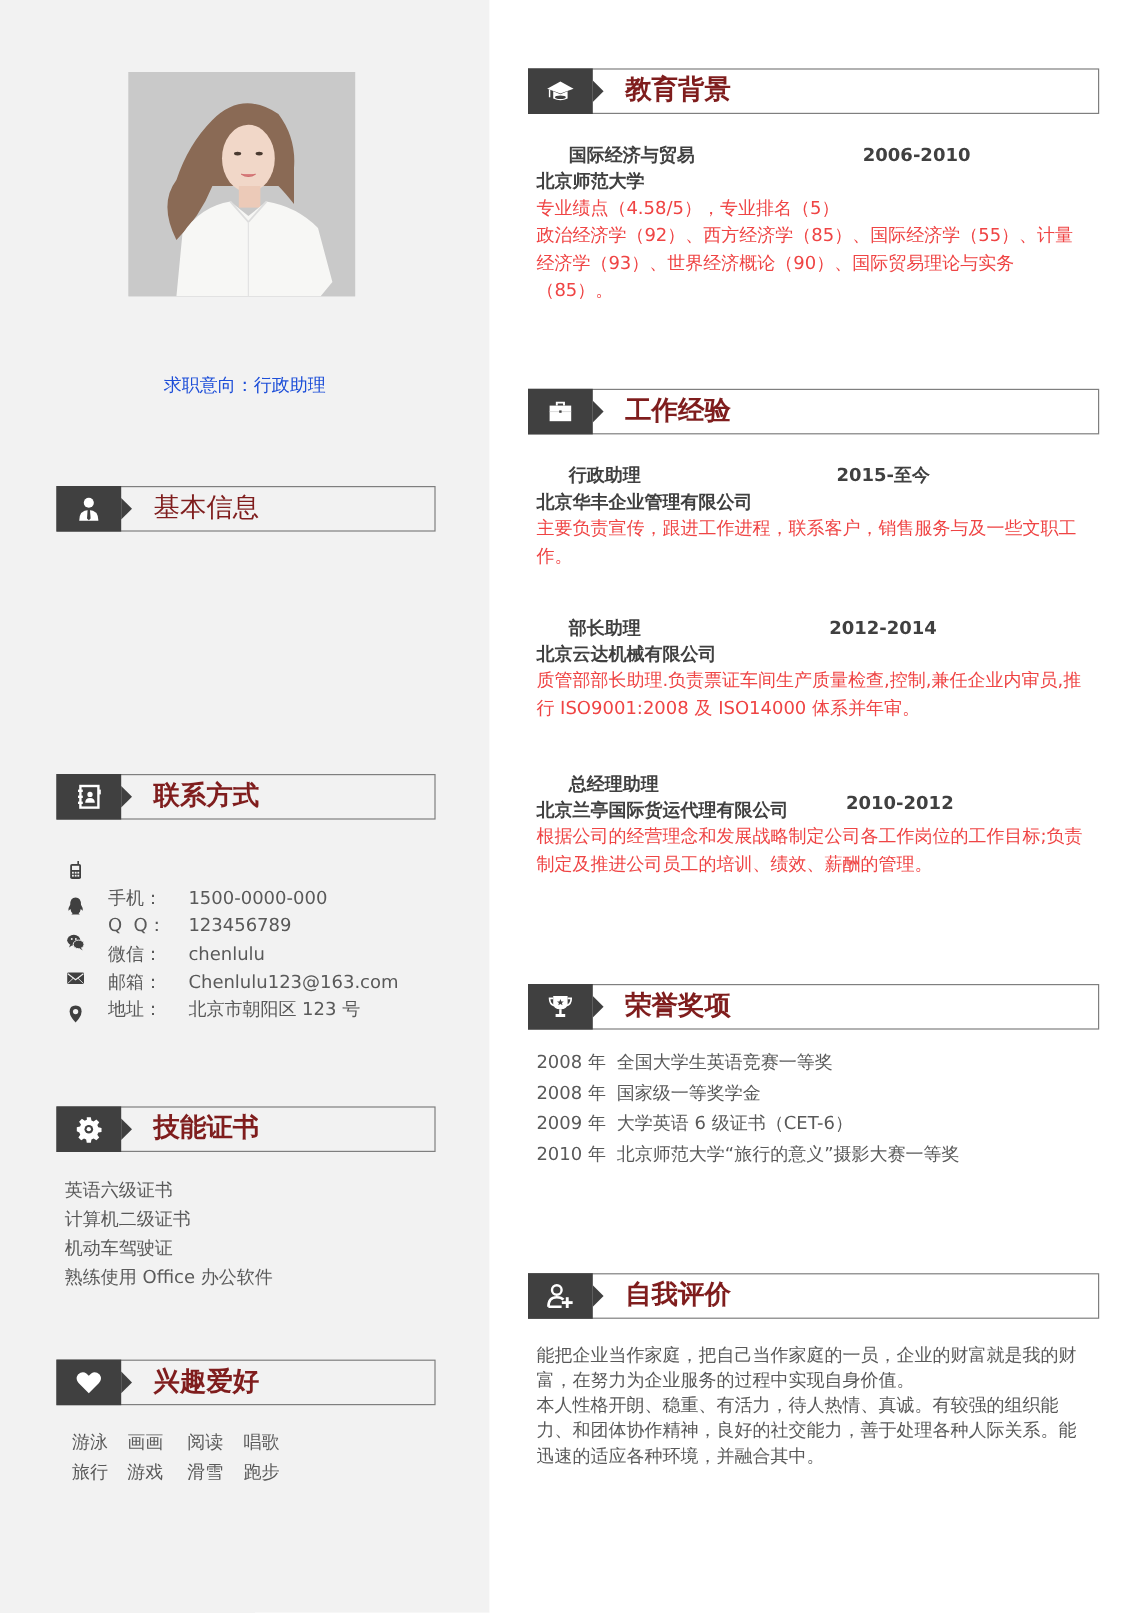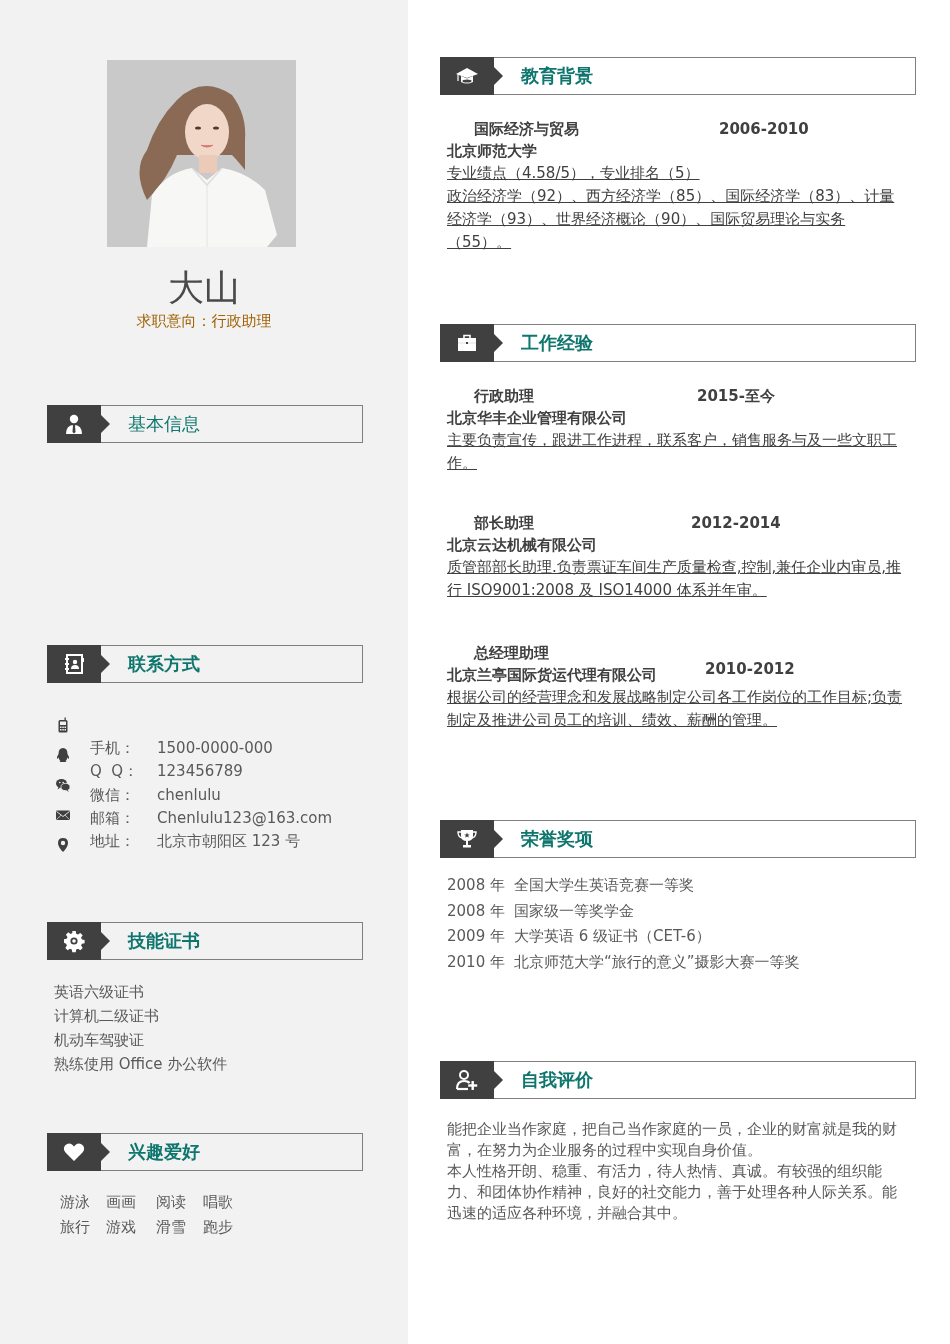--- a/index.html
+++ b/index.html
@@ -7,28 +7,28 @@
   body { font-family: "DejaVu Sans", "Liberation Sans", sans-serif; color: #595959; position: relative; }
 
   .sidebar { position: absolute; left: 0; top: 0; width: 408px; height: 1344px; background: #f2f2f2; }
   .main { position: absolute; left: 408px; top: 0; width: 542px; height: 1344px; background: #ffffff; }
 
   
   .photo { position: absolute; left: 107px; top: 60px; width: 189px; height: 187px; background: #c9c9c9; overflow: hidden; }
   .photo svg { width: 100%; height: 100%; display: block; }
 
   .name { position: absolute; left: 0; width: 408px; top: 266px; text-align: center; font-size: 36px; color: #4a4a4a; line-height: 44px; }
-  .intent { position: absolute; left: 0; width: 408px; top: 311px; text-align: center; font-size: 15px; color: #a16207; line-height: 20px; }
+  .intent { position: absolute; left: 0; width: 408px; top: 311px; text-align: center; font-size: 15px; color: #1d4ed8; line-height: 20px; }
 
   
   .sec-head { position: absolute; height: 38px; border: 1.5px solid #7f7f7f; background: transparent; }
   .sec-head .icon-box { position: absolute; left: -1.5px; top: -1.5px; width: 54px; height: 38px; background: #404040; display: flex; align-items: center; justify-content: center; }
   .sec-head .icon-box::after { content: ""; position: absolute; right: -9px; top: 10px; border-left: 9px solid #404040; border-top: 9px solid transparent; border-bottom: 9px solid transparent; }
   .sec-head .icon-box svg { width: 24px; height: 24px; }
-  .sec-head .title { position: absolute; left: 80px; top: 0; line-height: 35px; font-size: 18px; font-weight: bold; color: #0f766e; }
+  .sec-head .title { position: absolute; left: 80px; top: 0; line-height: 35px; font-size: 22px; font-weight: bold; color: #7f1d1d; }
   .sec-head .title.light { font-weight: normal; }
 
   
   .info-list { position: absolute; left: 54px; font-size: 15px; color: #595959; }
   .info-row { height: 27px; line-height: 27px; white-space: nowrap; }
   .info-row .k { display: inline-block; }
 
   .contact-icons { position: absolute; left: 54px; top: 713px; width: 18px; }
   .contact-icons .ci { height: 24px; margin-bottom: 6px; display: flex; align-items: center; justify-content: center; }
   .contact-icons svg { width: 16px; height: 16px; }
@@ -46,21 +46,21 @@
   .hobby-row span { display: inline-block; }
   .hobby-row span:nth-child(1) { width: 46px; }
   .hobby-row span:nth-child(2) { width: 50px; }
   .hobby-row span:nth-child(3) { width: 47px; }
 
   
   .block { position: absolute; left: 447px; width: 460px; font-size: 15px; color: #595959; }
   .block .head-line { height: 21px; line-height: 21px; font-weight: bold; color: #404040; position: relative; white-space: nowrap; padding-left: 27px; }
   .block .head-line .period { position: absolute; top: 0; font-weight: bold; color: #404040; }
   .block .org { height: 22px; line-height: 22px; font-weight: bold; color: #404040; }
-  .block .desc { line-height: 23px; color: #404040; text-decoration: underline; }
+  .block .desc { line-height: 23px; color: #ef4444; }
 
   .awards { position: absolute; left: 447px; top: 873px; font-size: 15px; color: #595959; }
   .awards .aw { height: 25.5px; line-height: 25.5px; white-space: nowrap; }
   .awards .aw .yr { display: inline-block; width: 67px; }
 
   .self-eval { position: absolute; left: 447px; top: 1119px; width: 460px; font-size: 15px; color: #595959; line-height: 21px; }
 </style>
 </head>
 <body>
 
@@ -79,21 +79,20 @@
       <path d="M40 187 L45 135 Q60 112 85 108 L100 120 L115 108 Q140 112 158 130 L170 175 L160 187 Z" fill="#f7f7f5"></path>
       <path d="M85 108 L100 125 L115 108" fill="none" stroke="#ddd" stroke-width="1.5"></path>
       <line x1="100" y1="125" x2="100" y2="187" stroke="#e3e3e3" stroke-width="1"></line>
 
       <ellipse cx="91" cy="68" rx="3" ry="1.6" fill="#4a3a30"></ellipse>
       <ellipse cx="109" cy="68" rx="3" ry="1.6" fill="#4a3a30"></ellipse>
       <path d="M94 85 Q100 89 106 85" fill="#d98080" stroke="#d07070" stroke-width="1"></path>
     </svg>
   </div>
 
-  <div class="name">大山</div>
   <div class="intent"><span>求职意向：</span><span>行政助理</span></div>
 
   <div class="sec-head" style="left:47px; top:405px; width:316px;">
     <div class="icon-box">
       <svg viewBox="0 0 24 24">
         <circle cx="12" cy="7" r="4.2" fill="#fff"></circle>
         <path d="M4 22 Q4 13 12 13 Q20 13 20 22 Z" fill="#fff"></path>
         <path d="M11 13 L13 13 L13.5 20 L12 21.5 L10.5 20 Z" fill="#404040"></path>
       </svg>
     </div>
@@ -219,21 +218,21 @@
   <div class="title">教育背景</div>
 </div>
 
 <div class="block" style="top:119px;">
   <div class="head-line">
     <span>国际经济与贸易</span>
     <span class="period" style="left:272px;">2006-2010</span>
   </div>
   <div class="org">北京师范大学</div>
   <div class="desc">专业绩点（4.58/5），专业排名（5）</div>
-  <div class="desc">政治经济学（92）、西方经济学（85）、国际经济学（83）、计量经济学（93）、世界经济概论（90）、国际贸易理论与实务（55）。</div>
+  <div class="desc">政治经济学（92）、西方经济学（85）、国际经济学（55）、计量经济学（93）、世界经济概论（90）、国际贸易理论与实务（85）。</div>
 </div>
 
 <div class="sec-head" style="left:440px; top:324px; width:476px;">
   <div class="icon-box">
     <svg viewBox="0 0 24 24">
       <rect x="3" y="7" width="18" height="13" fill="#fff"></rect>
       <path d="M9 7 L9 4.5 L15 4.5 L15 7" fill="none" stroke="#fff" stroke-width="1.6"></path>
       <line x1="3" y1="12" x2="21" y2="12" stroke="#ccc" stroke-width="0.6"></line>
       <rect x="11" y="11" width="2" height="2" fill="#404040"></rect>
     </svg>

